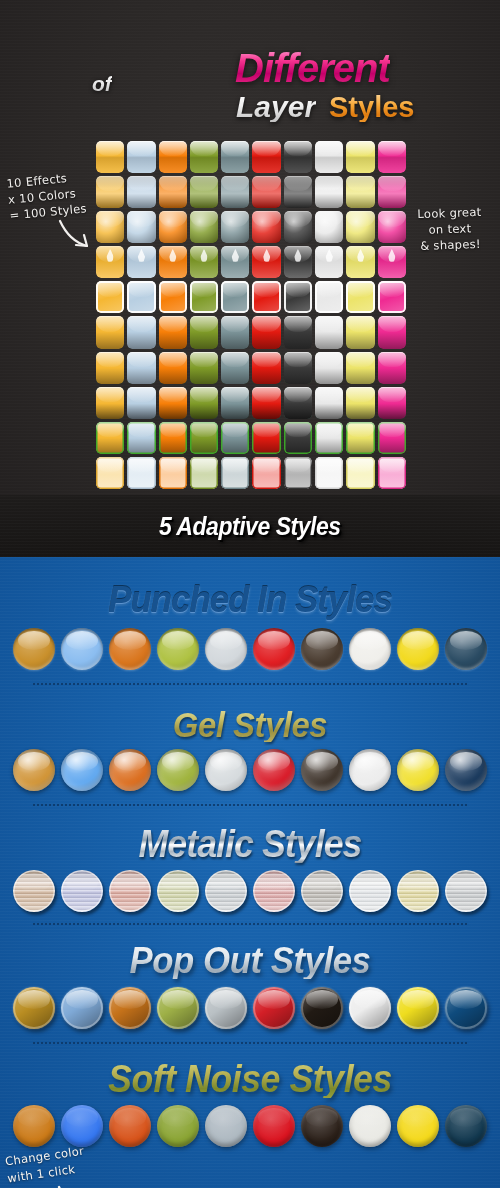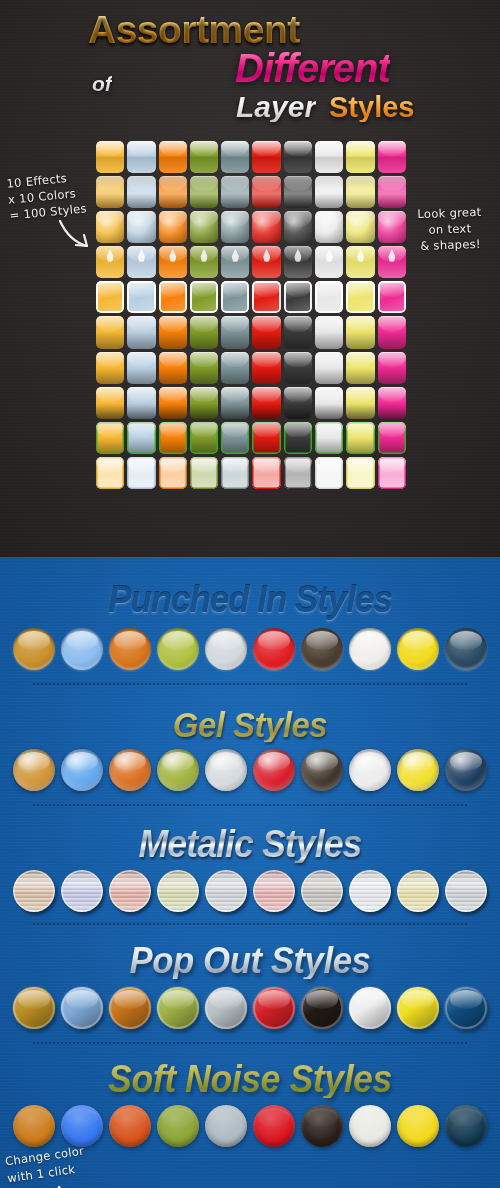--- a/index.html
+++ b/index.html
@@ -285,21 +285,20 @@
     letter-spacing: -0.5px;
     text-shadow: 0 2px 4px rgba(0,0,0,0.6), 0 0 2px rgba(0,0,0,0.5);
   }
 </style>
 </head>
 <body>
 
 <div id="dark-section">
 
   <div id="headline">
-    <div class="hl-word" id="hl-assortment">Assortment</div>
     <div class="hl-word" id="hl-of">of</div>
     <div class="hl-word" id="hl-different">Different</div>
     <div class="hl-word" id="hl-layer">Layer</div>
     <div class="hl-word" id="hl-styles">Styles</div>
   </div>
 
   <div class="note" id="note-left">
     <div>10 Effects</div>
     <div>x 10 Colors</div>
     <div>= 100 Styles</div>
@@ -721,20 +720,23 @@
       <div class="sw">
         <div class="face" style="background: linear-gradient(rgb(252, 250, 228) 0%, rgb(248, 245, 198) 55%, rgb(250, 247, 213) 100%); box-shadow: rgb(212, 205, 95) 0px 0px 0px 1.5px inset, rgba(0, 0, 0, 0.5) 0px 2px 3px;"></div>
         <div class="gloss"></div>
       </div>
       <div class="sw">
         <div class="face" style="background: linear-gradient(rgb(252, 217, 235) 0%, rgb(249, 174, 214) 55%, rgb(251, 195, 224) 100%); box-shadow: rgb(215, 38, 131) 0px 0px 0px 1.5px inset, rgba(0, 0, 0, 0.5) 0px 2px 3px;"></div>
         <div class="gloss"></div>
       </div>
     </div>
 
+  <div id="adaptive-banner">
+    <div id="adaptive-title">5 Adaptive Styles</div>
+  </div>
 </div>
 
 <div id="blue-section">
 
   <div id="note-change">
     <div>Change color</div>
     <div>with 1 click</div>
   </div>
   <svg class="note-arrow" id="arrow-change" width="34" height="30" viewBox="0 0 34 30">
     <path d="M3 2 C8 13, 16 21, 26 24" stroke="#f7f5f2" stroke-width="2.4" fill="none" stroke-linecap="round"></path>

